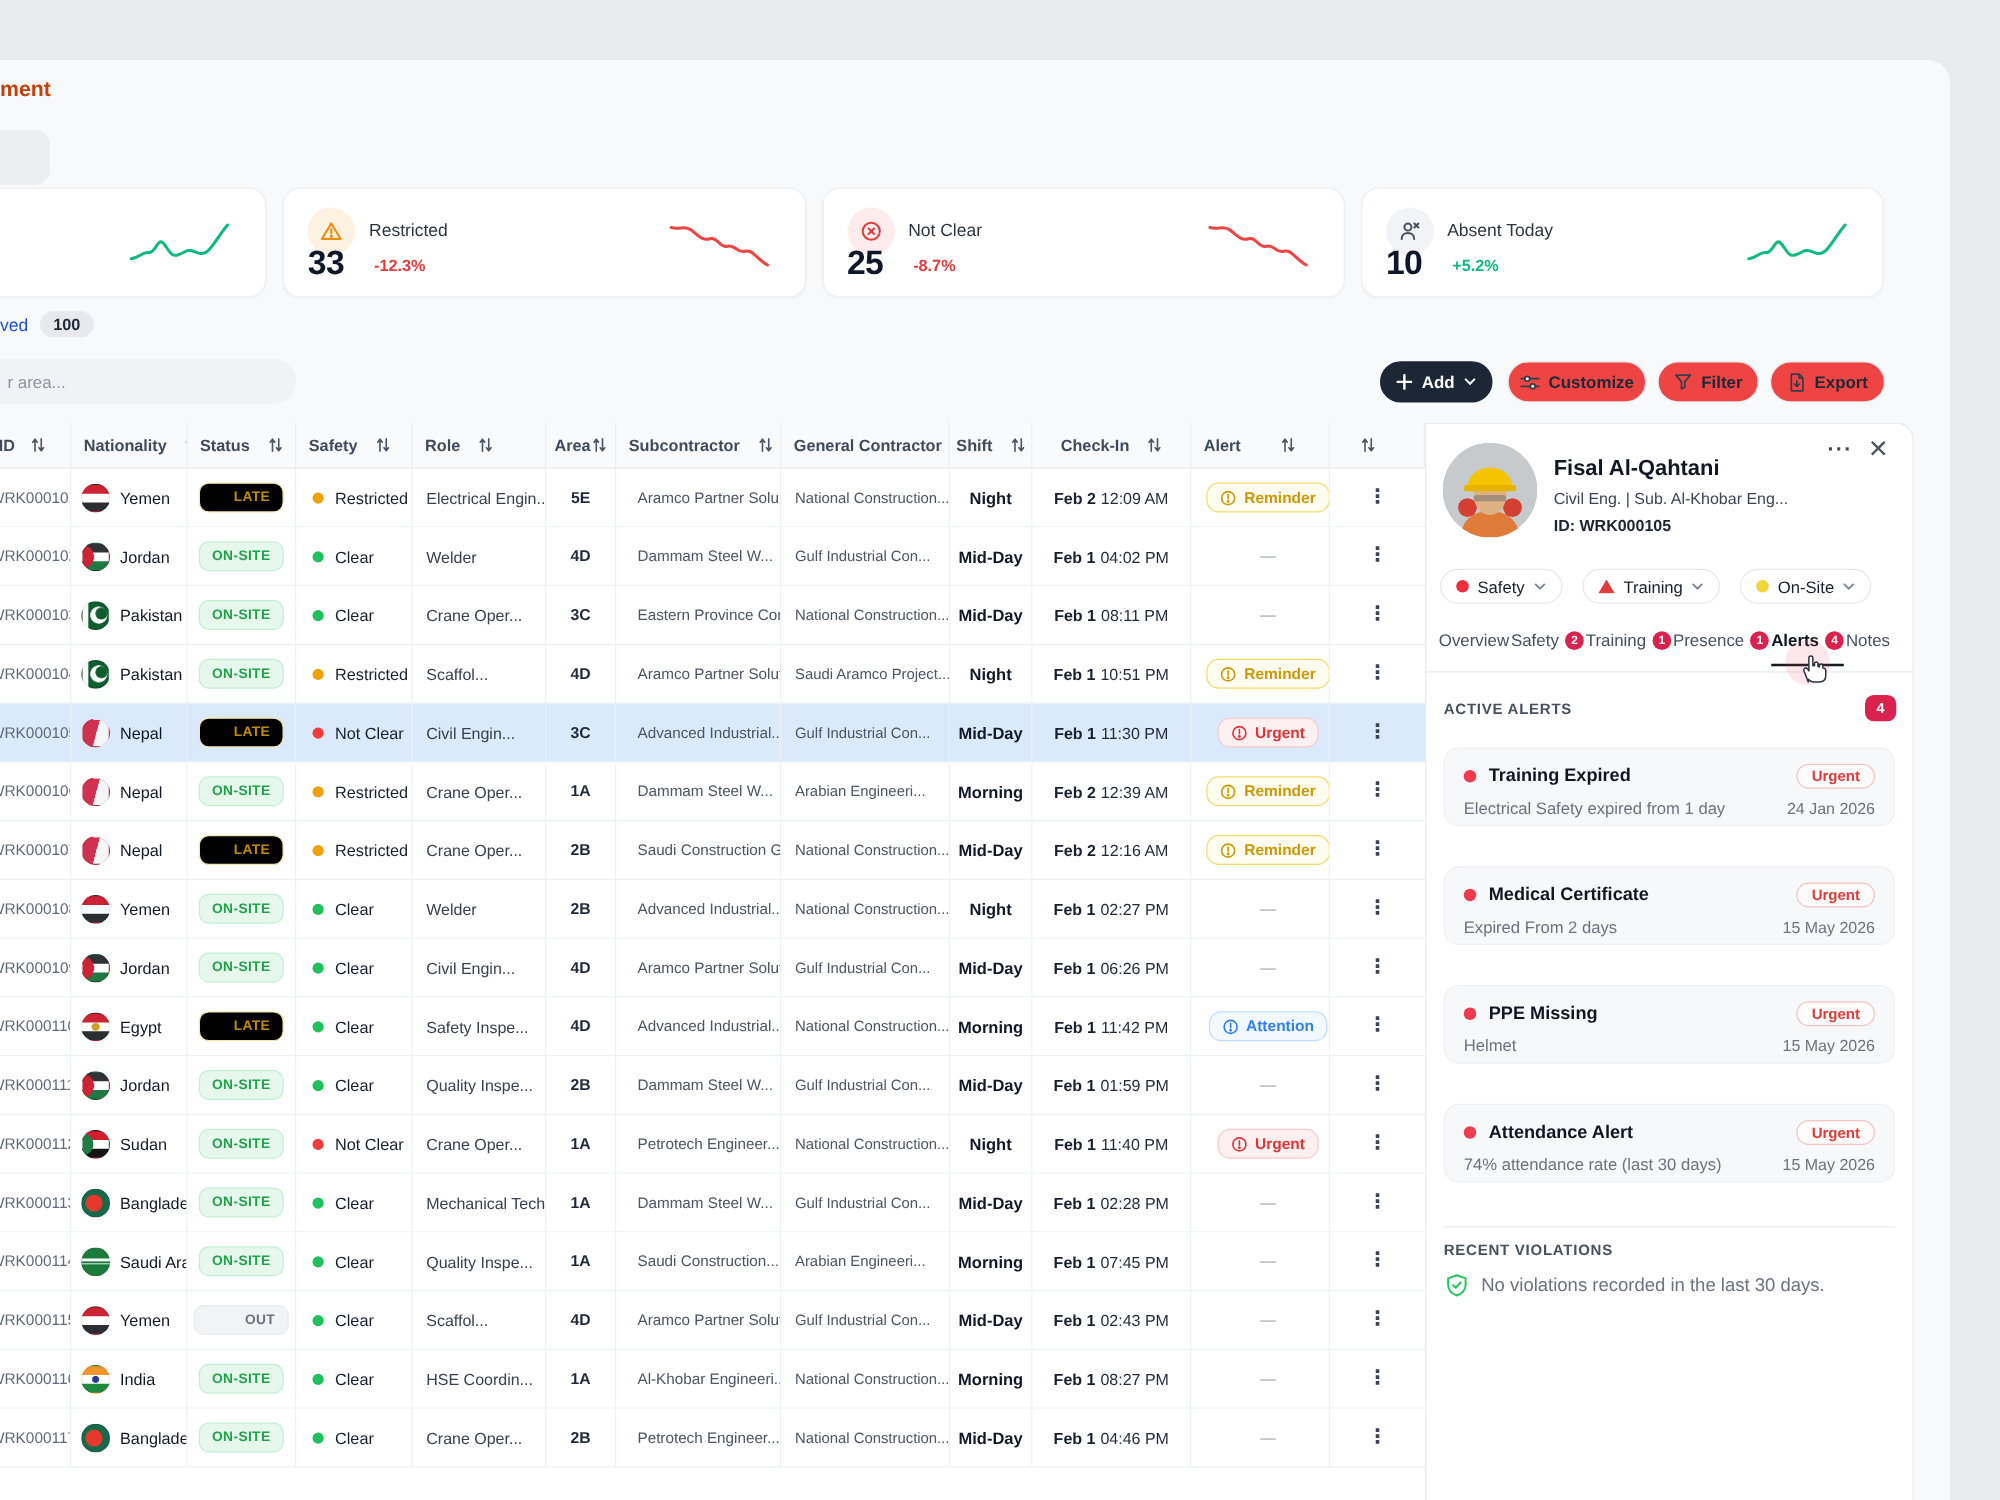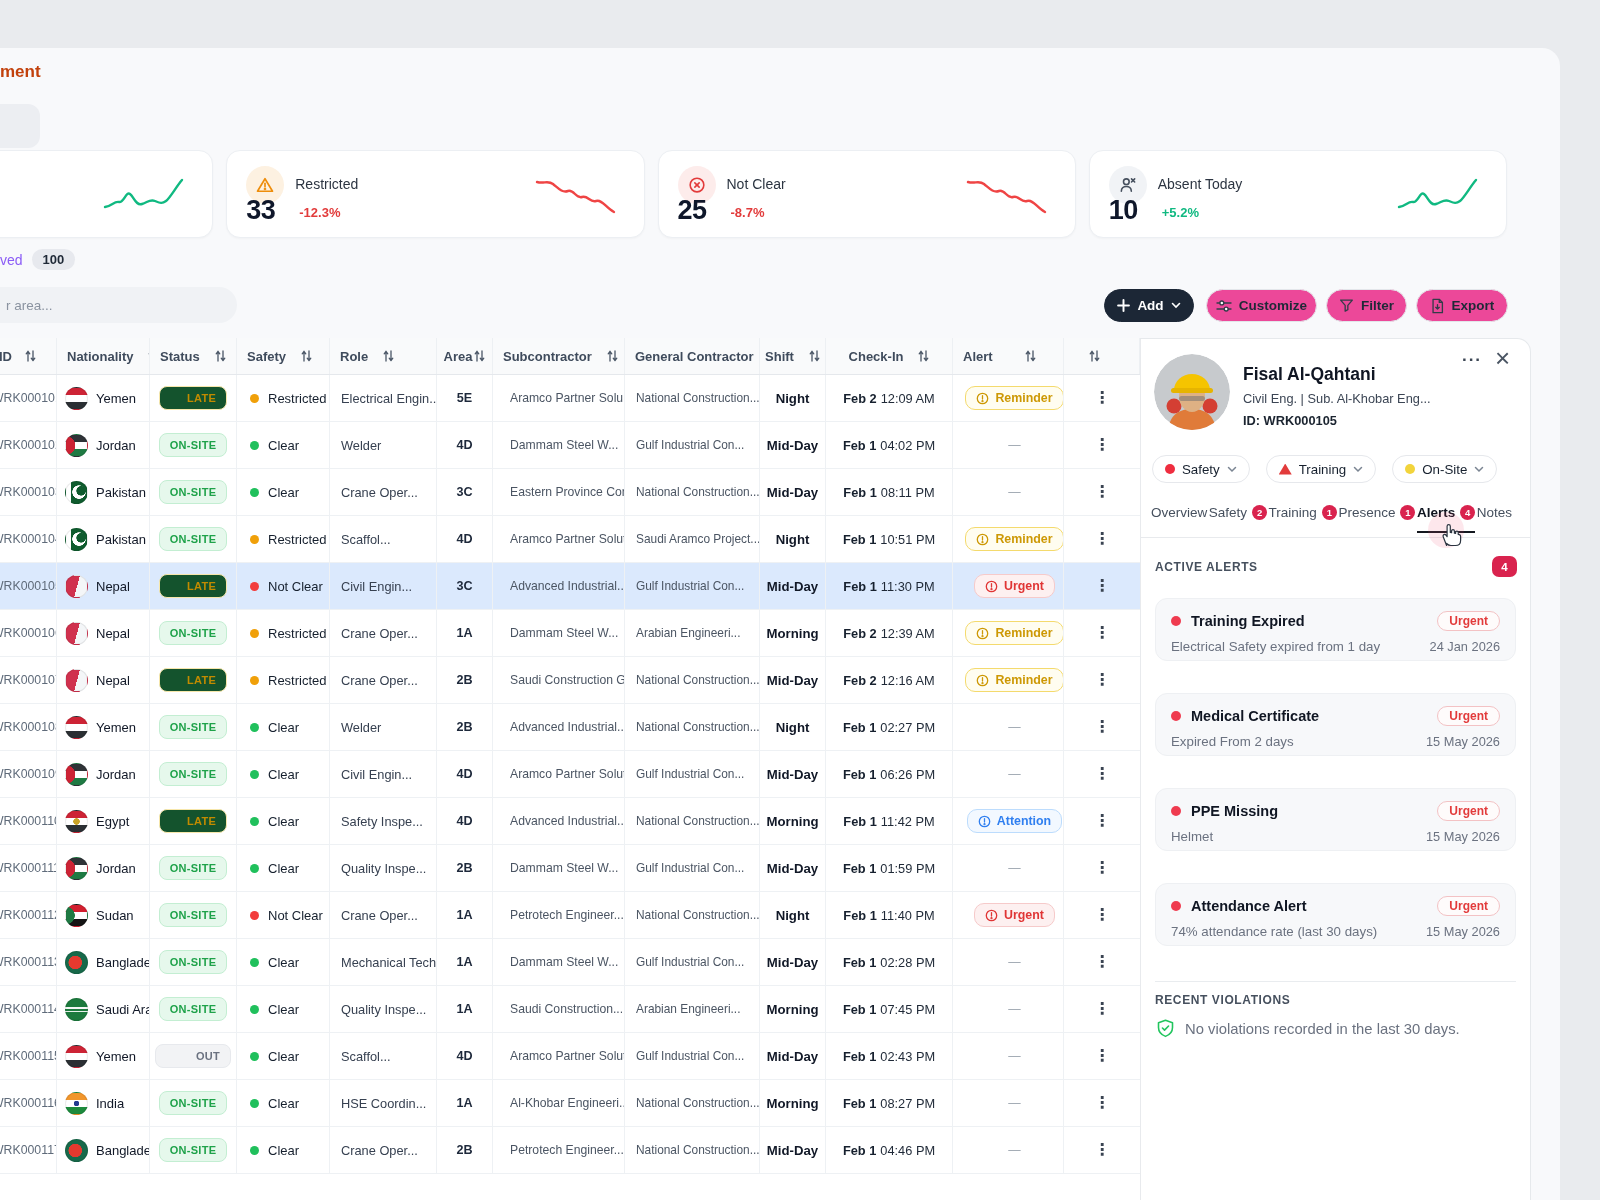--- a/index.html
+++ b/index.html
@@ -22,25 +22,25 @@
   .card .clabel { position:absolute; left:68px; top:25px; font-size:14px; font-weight:500; color:#2c3542; }
   .card .cvalue { position:absolute; left:19px; top:44px; font-size:27px; font-weight:800; letter-spacing:-.5px; color:#0f172a; }
   .card .cdelta { position:absolute; left:72px; top:54px; font-size:13px; font-weight:600; }
   .cdelta.delta-down { color:#e23b3b; } .cdelta.delta-up { color:#10b981; }
   .spark { position:absolute; right:26px; top:22px; width:84px; height:44px; }
   .spark svg { display:none; width:84px; height:44px; }
   .spark.spark-up .svg-up { display:block; } .spark.spark-down .svg-down { display:block; }
 
   
   #results { position:absolute; left:0; top:249px; display:flex; align-items:center; gap:9px; }
-  #results .rlabel { font-size:14px; color:#8b5cf6; }
+  #results .rlabel { font-size:14px; color:#1d4ed8; }
   #results .rcount { background:#e7e9ee; border-radius:12px; padding:3px 11px; font-size:13px; font-weight:600; color:#1f2937; }
   #search { position:absolute; left:-200px; top:287px; width:437px; height:36px; background:#f0f2f5; border:none; border-radius:18px; padding-left:206px; font-size:13.5px; color:#374151; outline:none; font-family:inherit; }
   #search::placeholder { color:#8a93a0; }
-  .tbtn { position:absolute; top:289px; height:33px; display:flex; align-items:center; justify-content:center; gap:7px; background:#ec4899; border:1px solid #e3e6ea; border-radius:17px; font-size:13.5px; font-weight:600; color:#1f2937; cursor:pointer; font-family:inherit; }
+  .tbtn { position:absolute; top:289px; height:33px; display:flex; align-items:center; justify-content:center; gap:7px; background:#ef4444; border:1px solid #e3e6ea; border-radius:17px; font-size:13.5px; font-weight:600; color:#1f2937; cursor:pointer; font-family:inherit; }
   #btn-add { left:1104px; width:90px; background:#1c2736; border-color:#1c2736; color:#fff; }
   #btn-customize { left:1206px; width:111px; } #btn-filter { left:1326px; width:81px; } #btn-export { left:1416px; width:92px; }
 
   
   #table-card { position:absolute; left:-20px; top:338px; width:1551px; height:862px; background:#fff; border:1px solid #e6e9ec; border-bottom:none; border-radius:14px 14px 0 0; }
   .tgrid { display:grid; grid-template-columns:57px 93px 87px 93px 107px 56px 132px 135px 66px 127px 111px 76px; }
   #thead { position:absolute; left:0; top:338px; width:1140px; height:37px; background:#f9fafb; border-bottom:1px solid #e5e8ec; }
   #thead .hcell { display:flex; align-items:center; border-right:1px solid #edf0f3; padding-left:10px; font-size:13px; font-weight:600; color:#3f4b5c; overflow:hidden; white-space:nowrap; }
   #thead .hcell.center { justify-content:center; padding-left:0; }
   .sorticon { margin-left:15px; flex:none; display:inline-flex; }
@@ -60,21 +60,21 @@
   .flag-jordan { background:radial-gradient(circle at 0% 50%,#cd2335 0 9px,transparent 9.5px),linear-gradient(180deg,#2f3337 0 33%,#fff 33% 66%,#1f7a43 66%); }
   .flag-pakistan { background:radial-gradient(circle at 72% 42%,#0f5c2e 0 4.5px,transparent 5px),radial-gradient(circle at 62% 48%,#fff 0 6.5px,transparent 7px),linear-gradient(90deg,#fff 0 5px,#0f5c2e 5px); }
   .flag-nepal { background:linear-gradient(105deg,#d0314e 0 52%,#f4f6f8 52%); }
   .flag-egypt { background:radial-gradient(circle at 50% 50%,#c9a227 0 3px,transparent 3.5px),linear-gradient(180deg,#cd2335 0 33%,#fff 33% 66%,#2b2f33 66%); }
   .flag-sudan { background:radial-gradient(circle at 0% 50%,#1f7a43 0 8.5px,transparent 9px),linear-gradient(180deg,#d21f2f 0 33%,#fff 33% 66%,#141414 66%); }
   .flag-bangladesh { background:radial-gradient(circle at 44% 50%,#e5392f 0 6.5px,transparent 7px),#17694a; }
   .flag-saudi { background:linear-gradient(180deg,transparent 38%,rgba(255,255,255,.95) 38% 47%,transparent 47% 57%,rgba(255,255,255,.9) 57% 61%,transparent 61%),#1c7a3d; }
   .flag-india { background:radial-gradient(circle at 50% 50%,#223a8f 0 2.6px,transparent 3px),linear-gradient(180deg,#f1962c 0 33%,#fff 33% 66%,#1d8a3c 66%); }
   .c-status { justify-content:center; }
   .sbadge { font-size:11px; font-weight:700; letter-spacing:.3px; padding:5px 10px; border-radius:8px; }
-  .st-late { background:#14532d; color:#c28b00; border:1px solid #f7e7ab;padding-left:27px; }
+  .st-late { background:#000000; color:#c28b00; border:1px solid #f7e7ab;padding-left:27px; }
   .st-onsite { background:#e6f8ec; color:#1fa24a; border:1px solid #c3eed2; }
   .st-out { background:#f2f3f5; color:#6b7280; border:1px solid #e7e9ed;padding-left:40px; }
   .c-safety { padding-left:13px; gap:9px; }
   .dot { flex:none; width:9px; height:9px; border-radius:50%; }
   .dt-restricted { background:#f0a009; } .dt-clear { background:#20c05c; } .dt-notclear { background:#f23d3d; }
   .c-role { padding-left:11px; font-size:12.8px; color:#374151; }
   .c-area { justify-content:center; font-size:12.6px; font-weight:700; color:#1e293b; }
   .c-sub { padding-left:17px; font-size:12.2px; color:#4b5563; }
   .c-gc { padding-left:11px; font-size:11.9px; color:#4b5563; }
   .c-shift { justify-content:center; font-size:13.2px; font-weight:700; color:#111827; }

